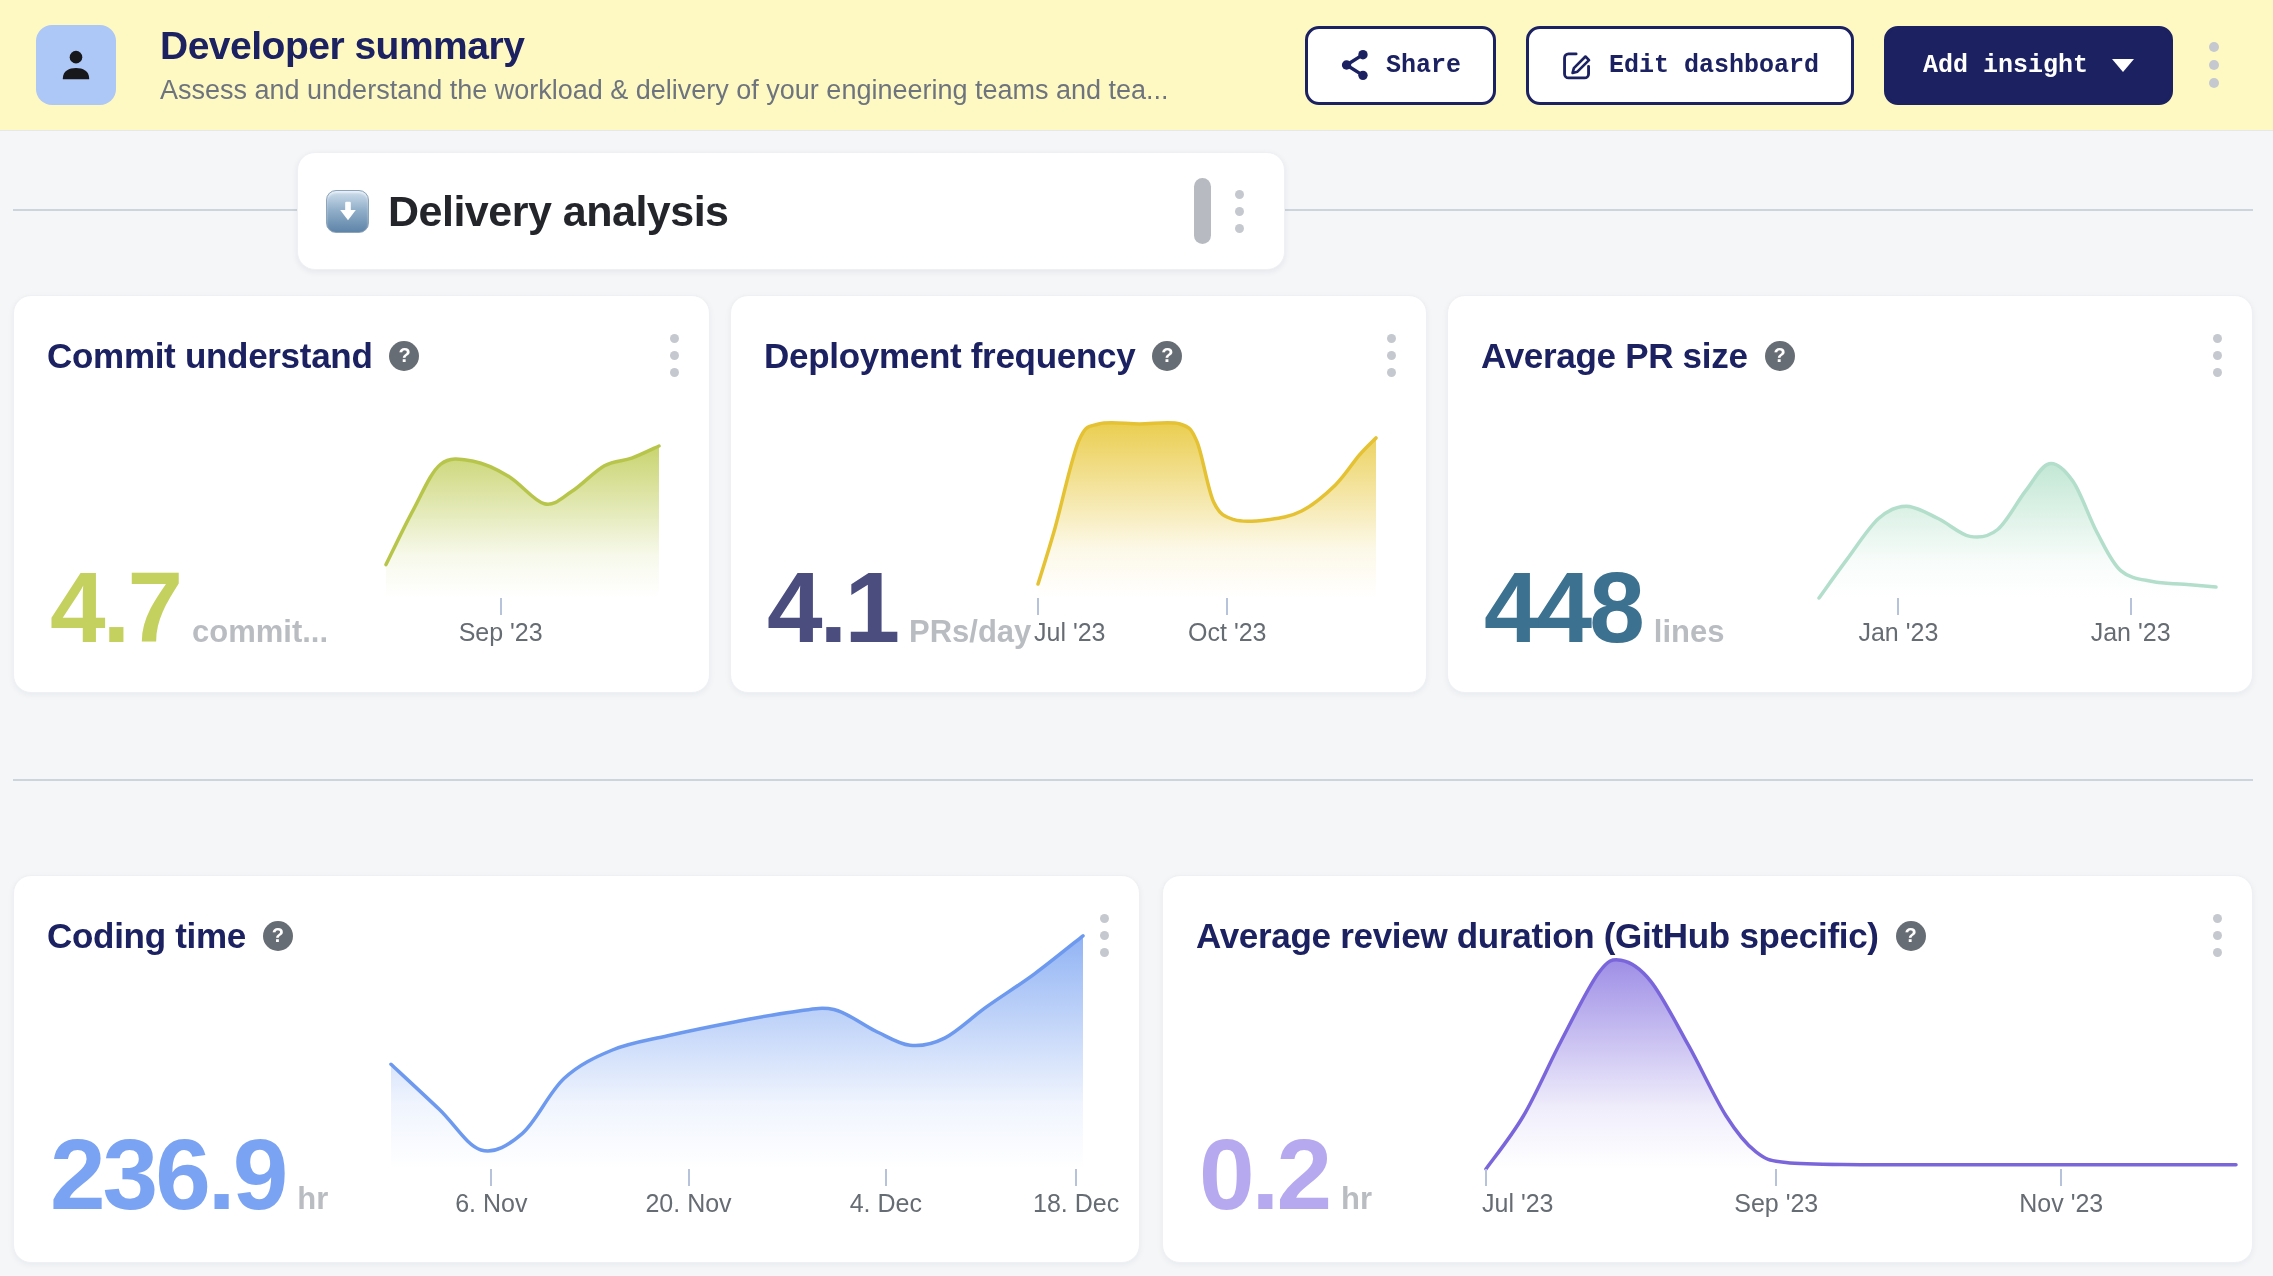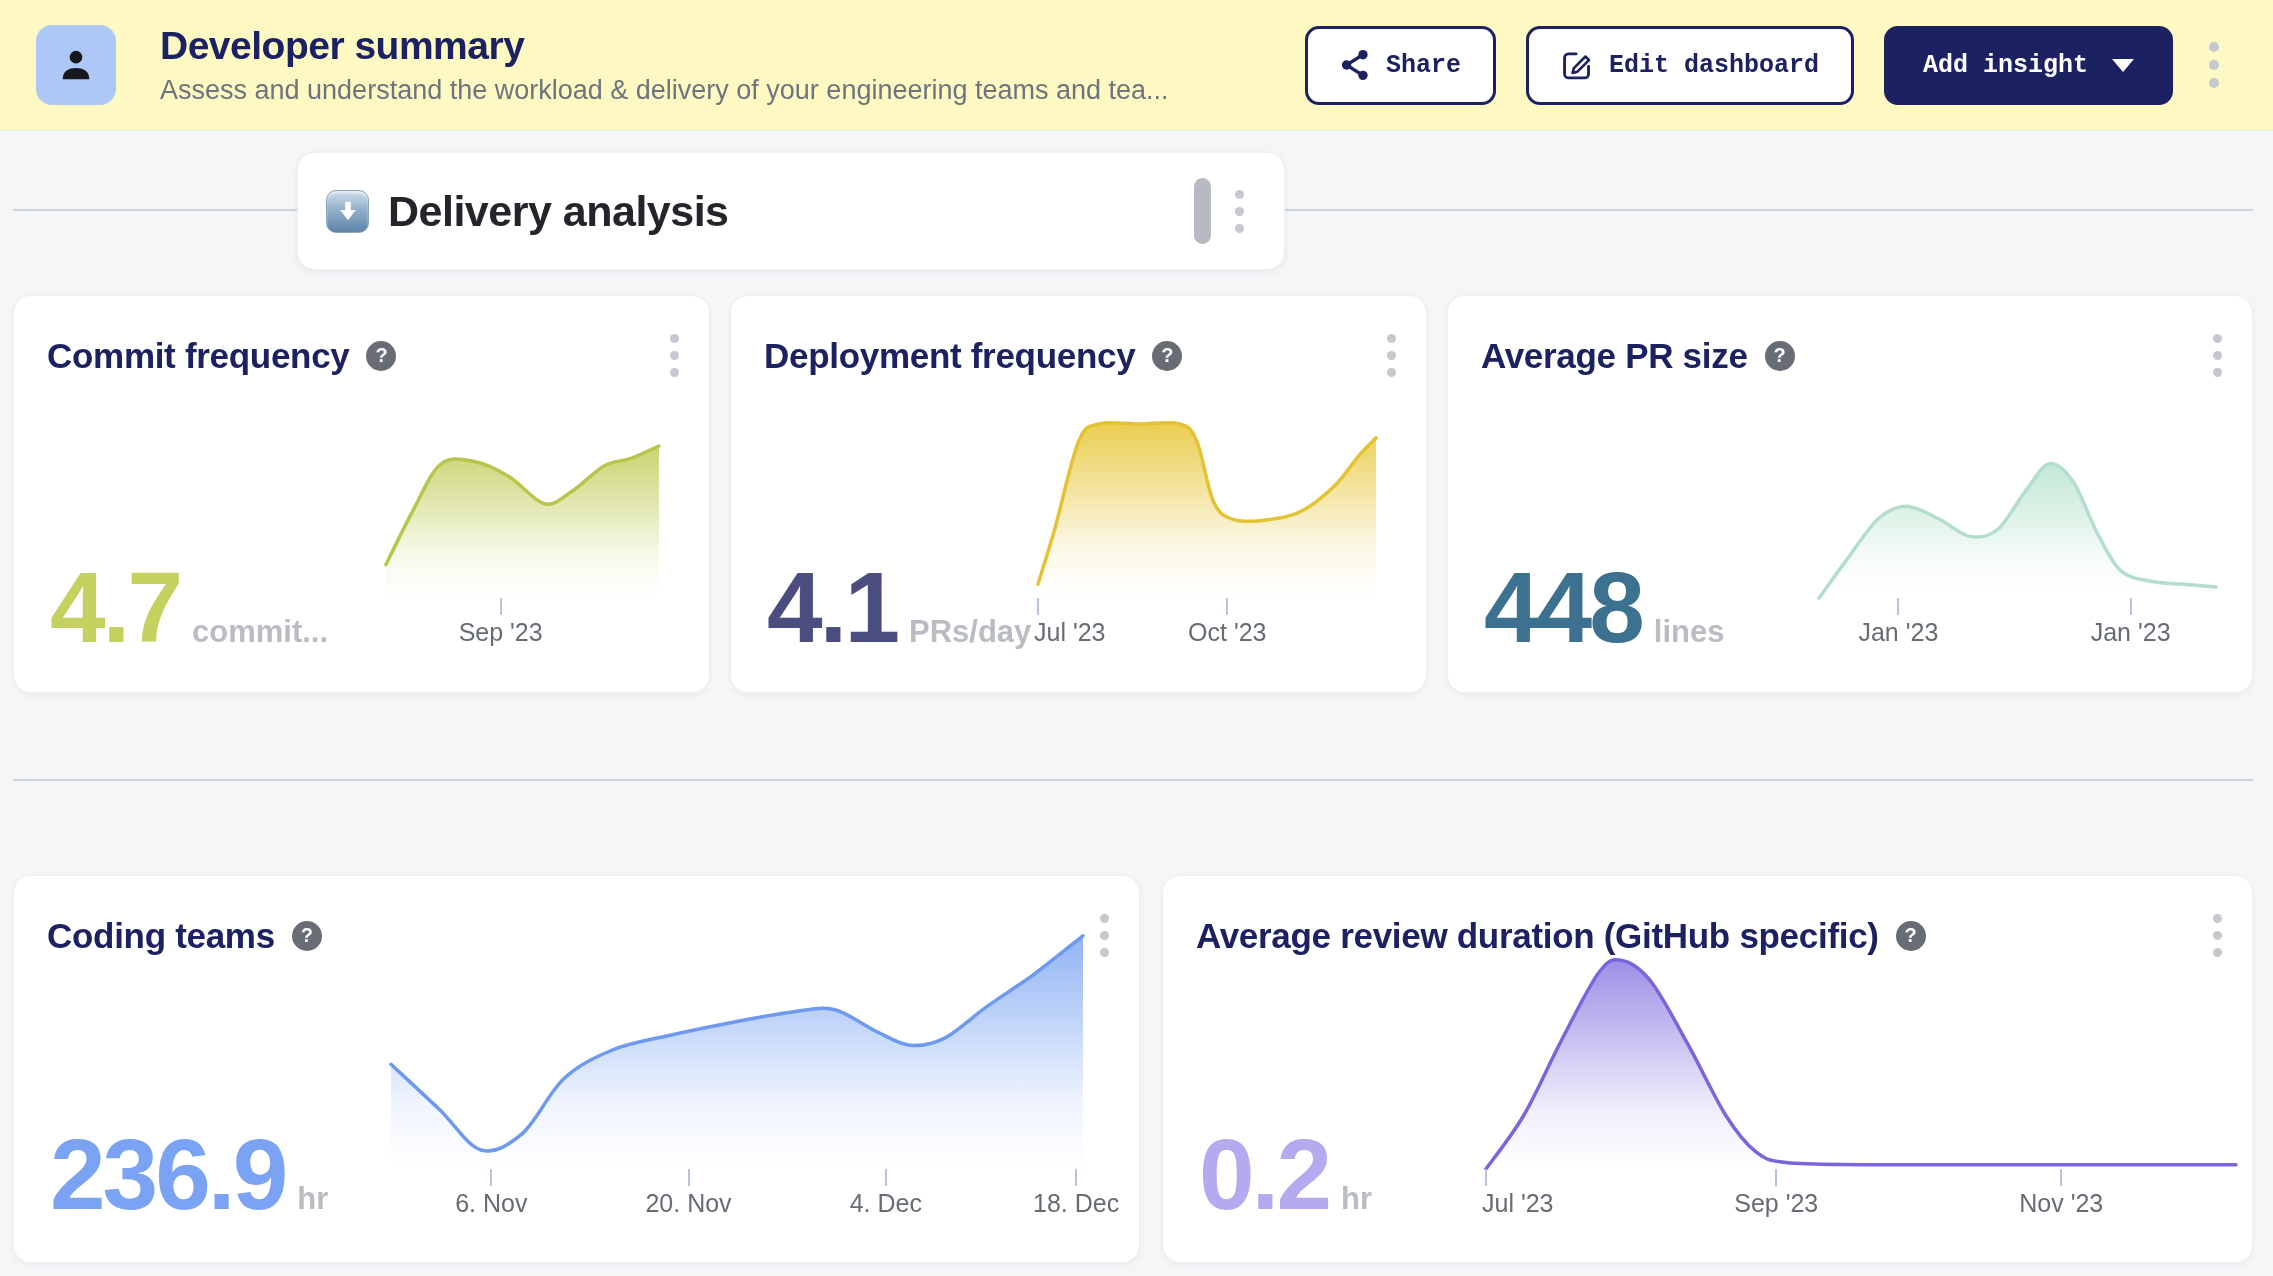--- a/index.html
+++ b/index.html
@@ -150,21 +150,21 @@
     <div class="kebab">
         <i></i>
         <i></i>
         <i></i>
       </div>
   </div>
 
 
   <div class="card" id="card-0">
     <div class="card-head">
-      <span class="card-title">Commit frequency</span>
+      <span class="card-title">Commit understand</span>
       <span class="help">?</span>
       <div class="kebab">
           <i></i>
           <i></i>
           <i></i>
         </div>
     </div>
     <div class="metric">
       <span class="num" style="color: rgb(196, 209, 94);">4.7</span>
       <span class="unit">commit...</span>
@@ -257,21 +257,21 @@
         </div>
         <div class="tick" style="left: 78.5%;">
           <i class="tick-line"></i>
           <span class="tick-label">Jan '23</span>
         </div>
       </div>
   </div>
 
   <div class="card" id="card-3">
     <div class="card-head">
-      <span class="card-title">Coding teams</span>
+      <span class="card-title">Coding time</span>
       <span class="help">?</span>
       <div class="kebab">
           <i></i>
           <i></i>
           <i></i>
         </div>
     </div>
     <div class="metric">
       <span class="num" style="color: rgb(123, 163, 243);">236.9</span>
       <span class="unit">hr</span>

